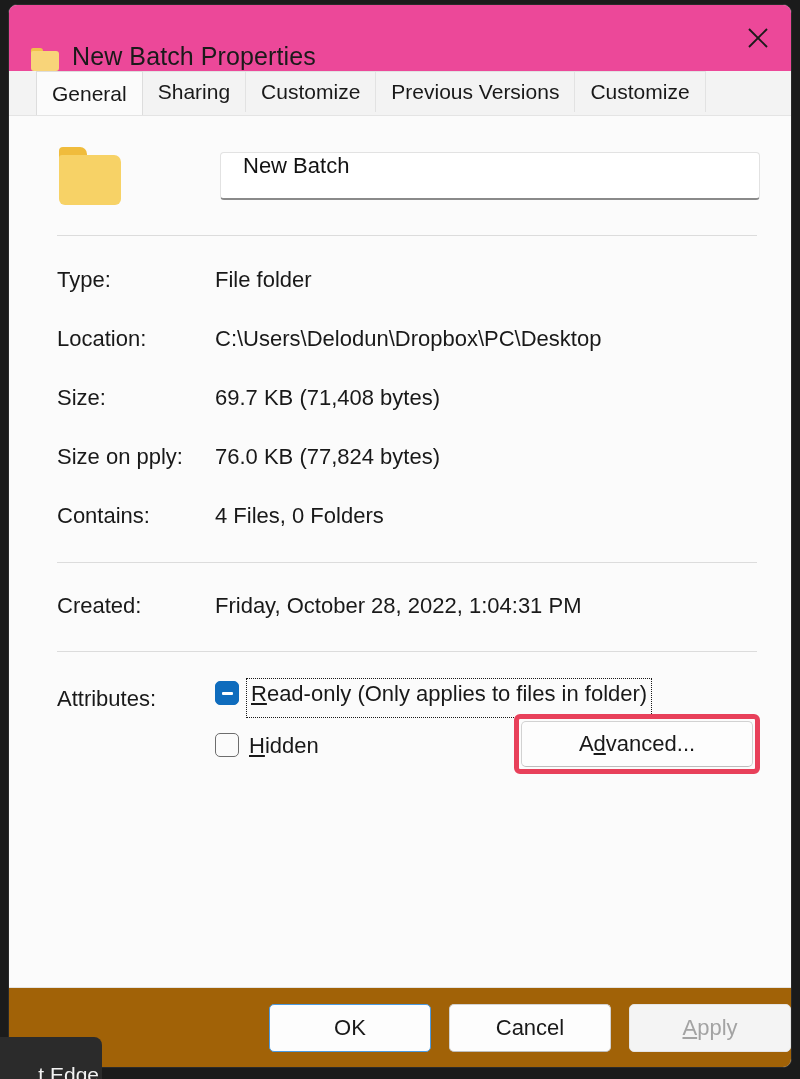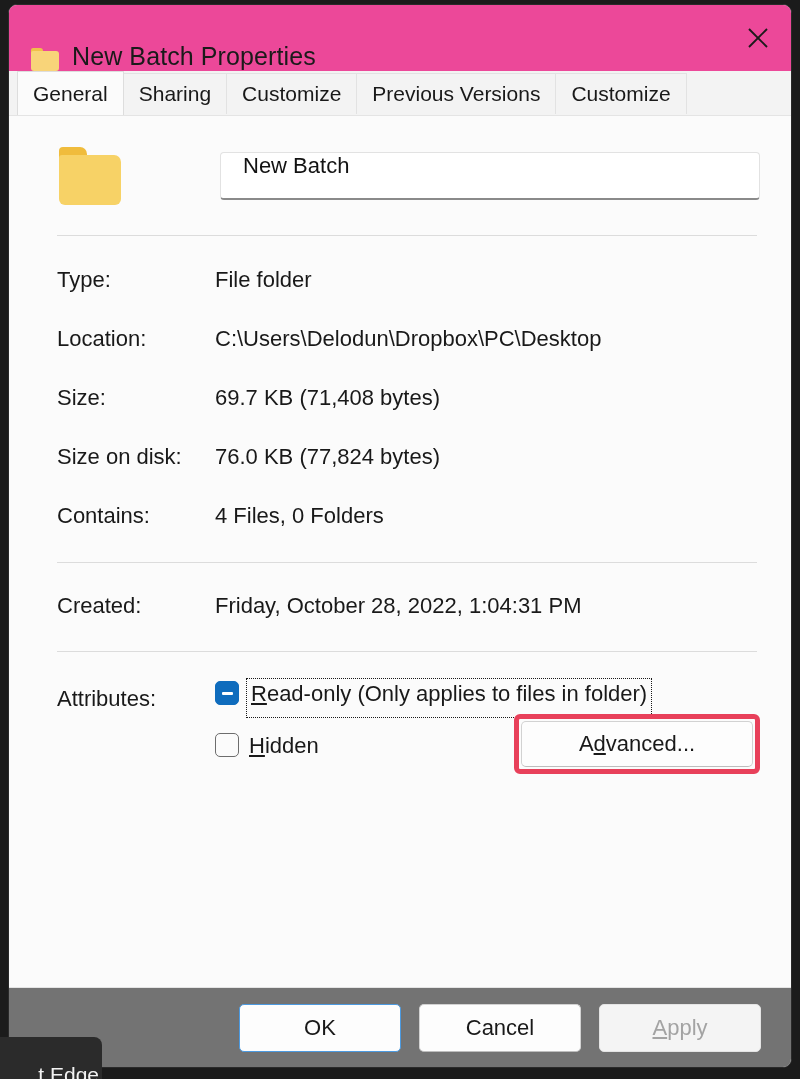--- a/index.html
+++ b/index.html
@@ -83,22 +83,22 @@
     justify-content: center;
     cursor: pointer;
   }
   #close-button svg { display: block; }
 
   
   #tab-strip {
     height: 44px;
     background: #f3f3f3;
     display: flex;
-    align-items: center;
-    padding-left: 8px;
+    align-items: flex-start;
+    padding-left: 27px;
     box-sizing: border-box;
     flex: none;
     position: relative;
   }
   .tab {
     height: 41px;
     padding: 0 15px;
     display: flex;
     align-items: center;
     font-size: 21px;
@@ -283,26 +283,25 @@
     justify-content: center;
     font-size: 22px;
     color: #191919;
     cursor: pointer;
     box-sizing: border-box;
   }
 
   
   #footer-bar {
     height: 80px;
-    background: #737373;
+    background: #a16207;
     border-top: 1px solid #e4e4e4;
     display: flex;
     align-items: center;
     justify-content: flex-end;
-    padding-right: 30px;
     gap: 18px;
     flex: none;
     box-sizing: border-box;
   }
   .footer-button {
     width: 162px;
     height: 48px;
     border-radius: 5px;
     display: flex;
     align-items: center;
@@ -413,21 +412,21 @@
       <span class="prop-label">Location:</span>
       <span class="prop-value">C:\Users\Delodun\Dropbox\PC\Desktop</span>
     </div>
 
     <div class="prop-row" style="margin-top:33px;">
       <span class="prop-label">Size:</span>
       <span class="prop-value">69.7 KB (71,408 bytes)</span>
     </div>
 
     <div class="prop-row" style="margin-top:33px;">
-      <span class="prop-label">Size on disk:</span>
+      <span class="prop-label">Size on pply:</span>
       <span class="prop-value">76.0 KB (77,824 bytes)</span>
     </div>
 
     <div class="prop-row" style="margin-top:33px;">
       <span class="prop-label">Contains:</span>
       <span class="prop-value">4 Files, 0 Folders</span>
     </div>
 
     <div class="divider" style="margin-top:33px;"></div>
 

